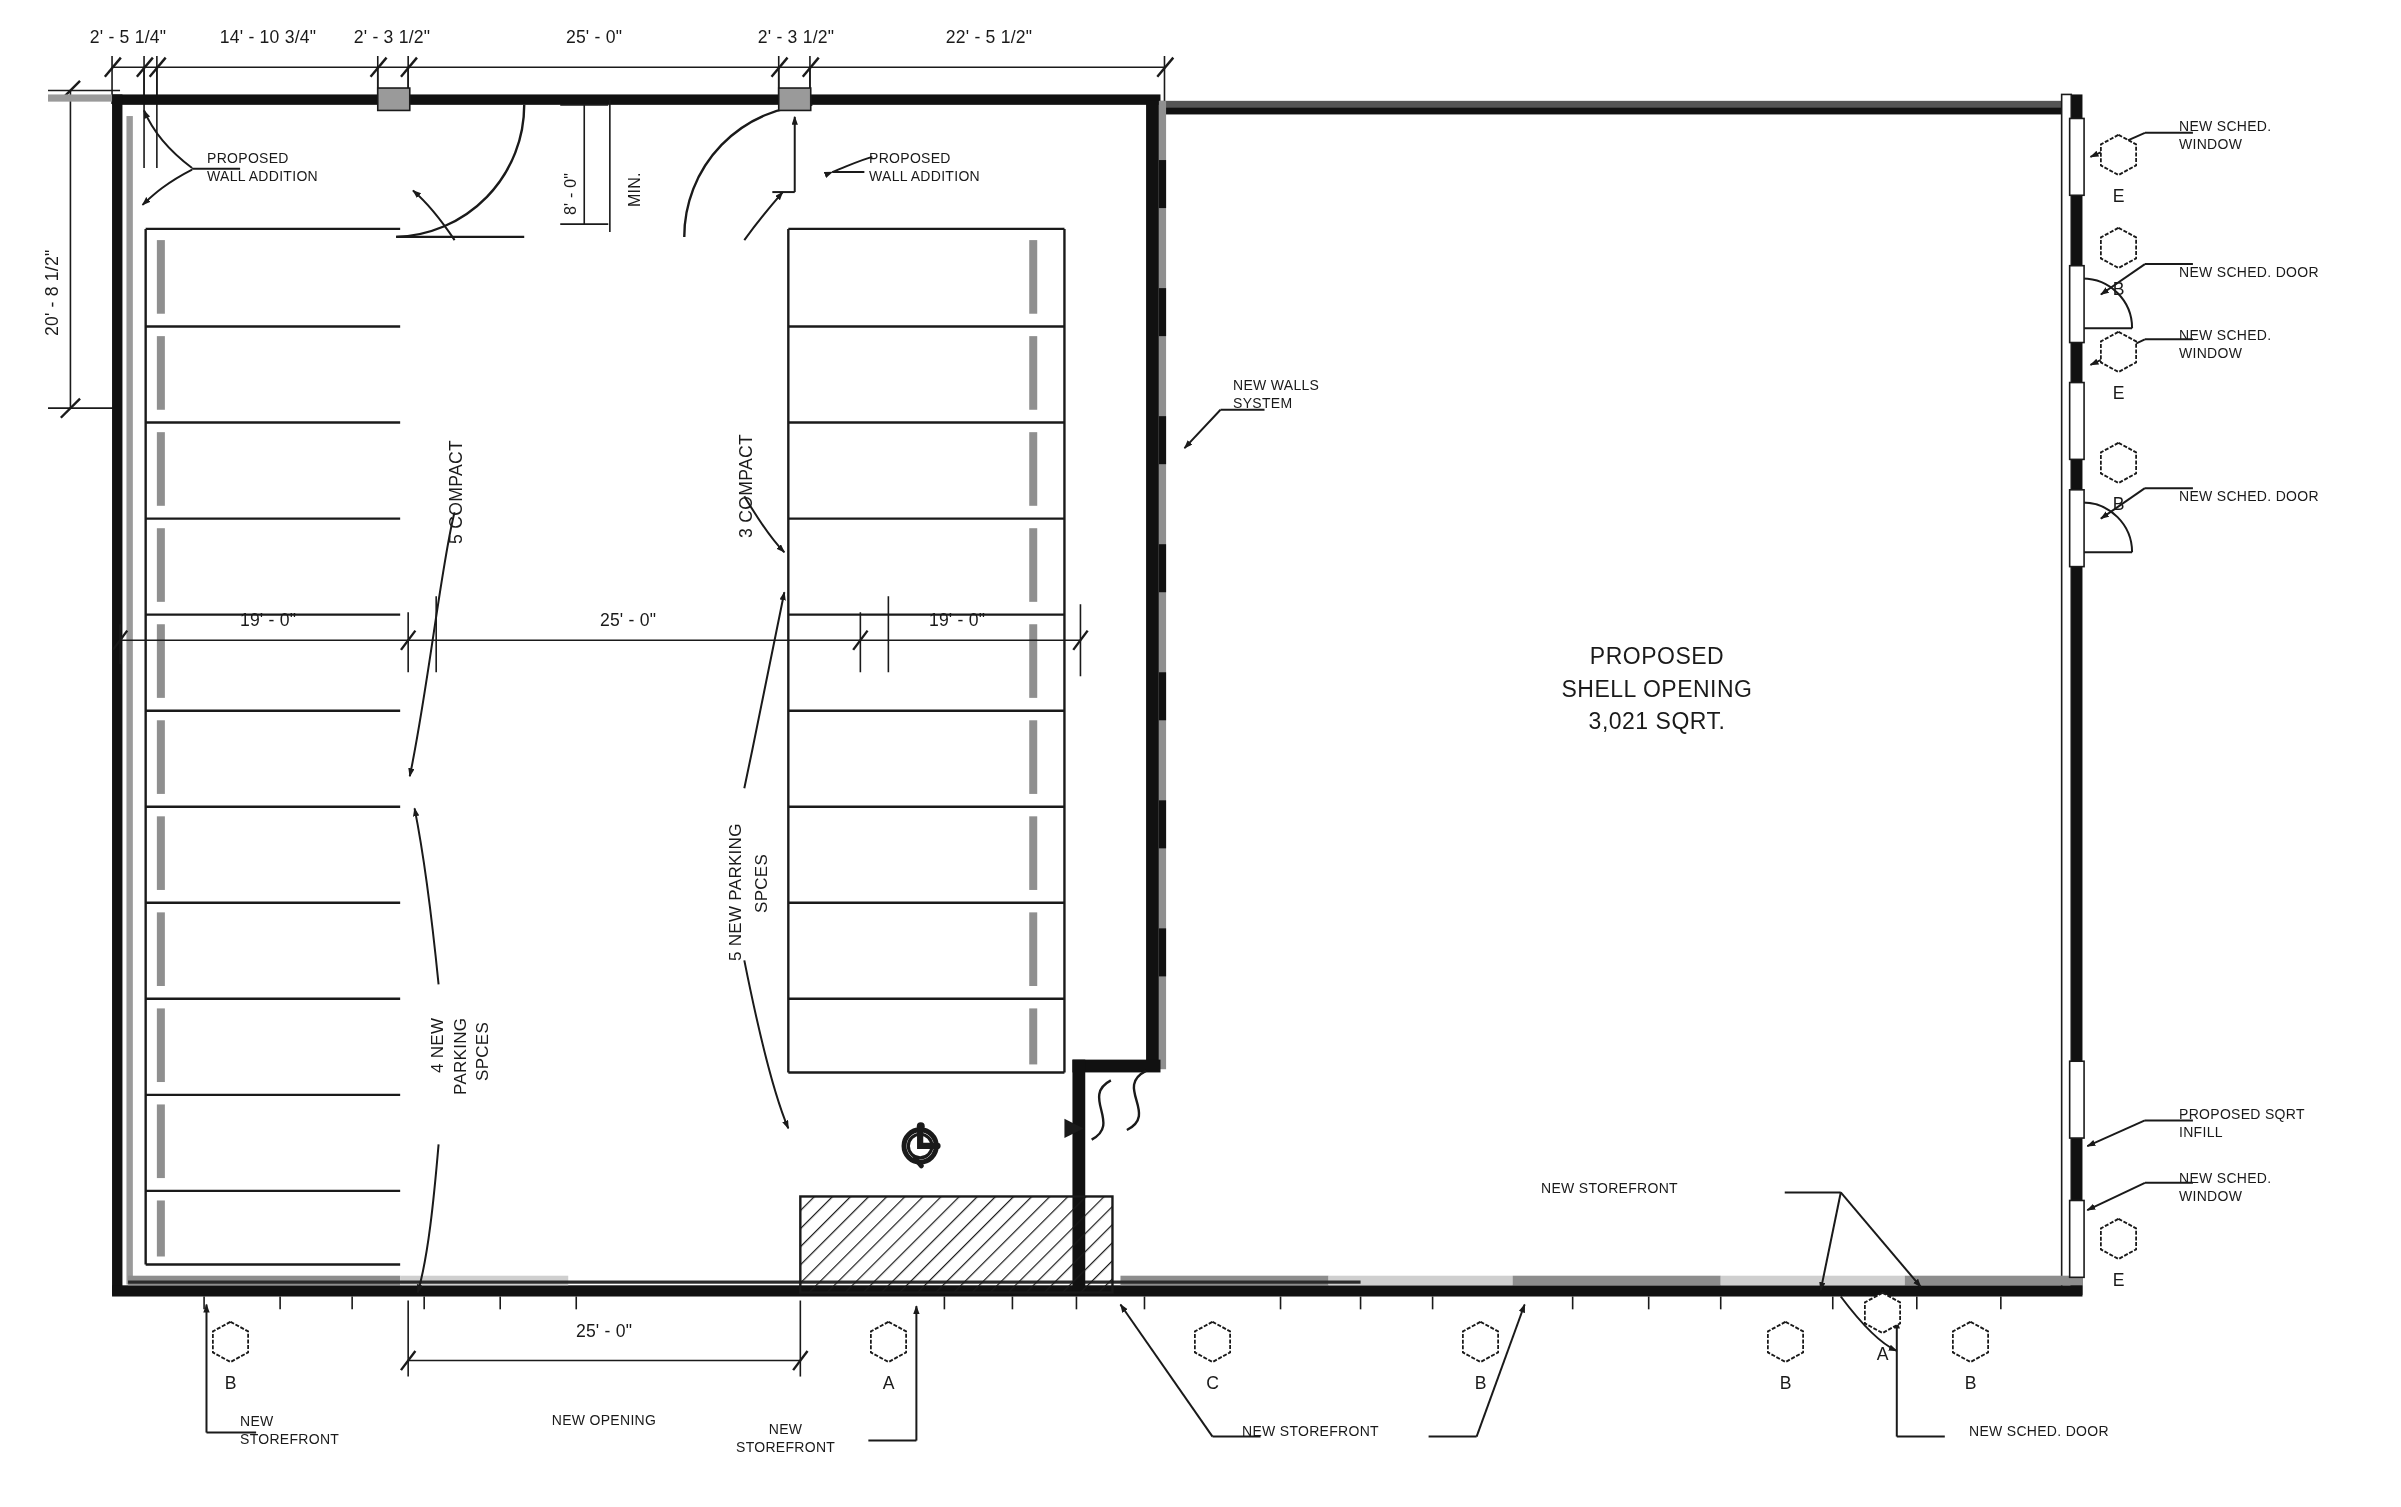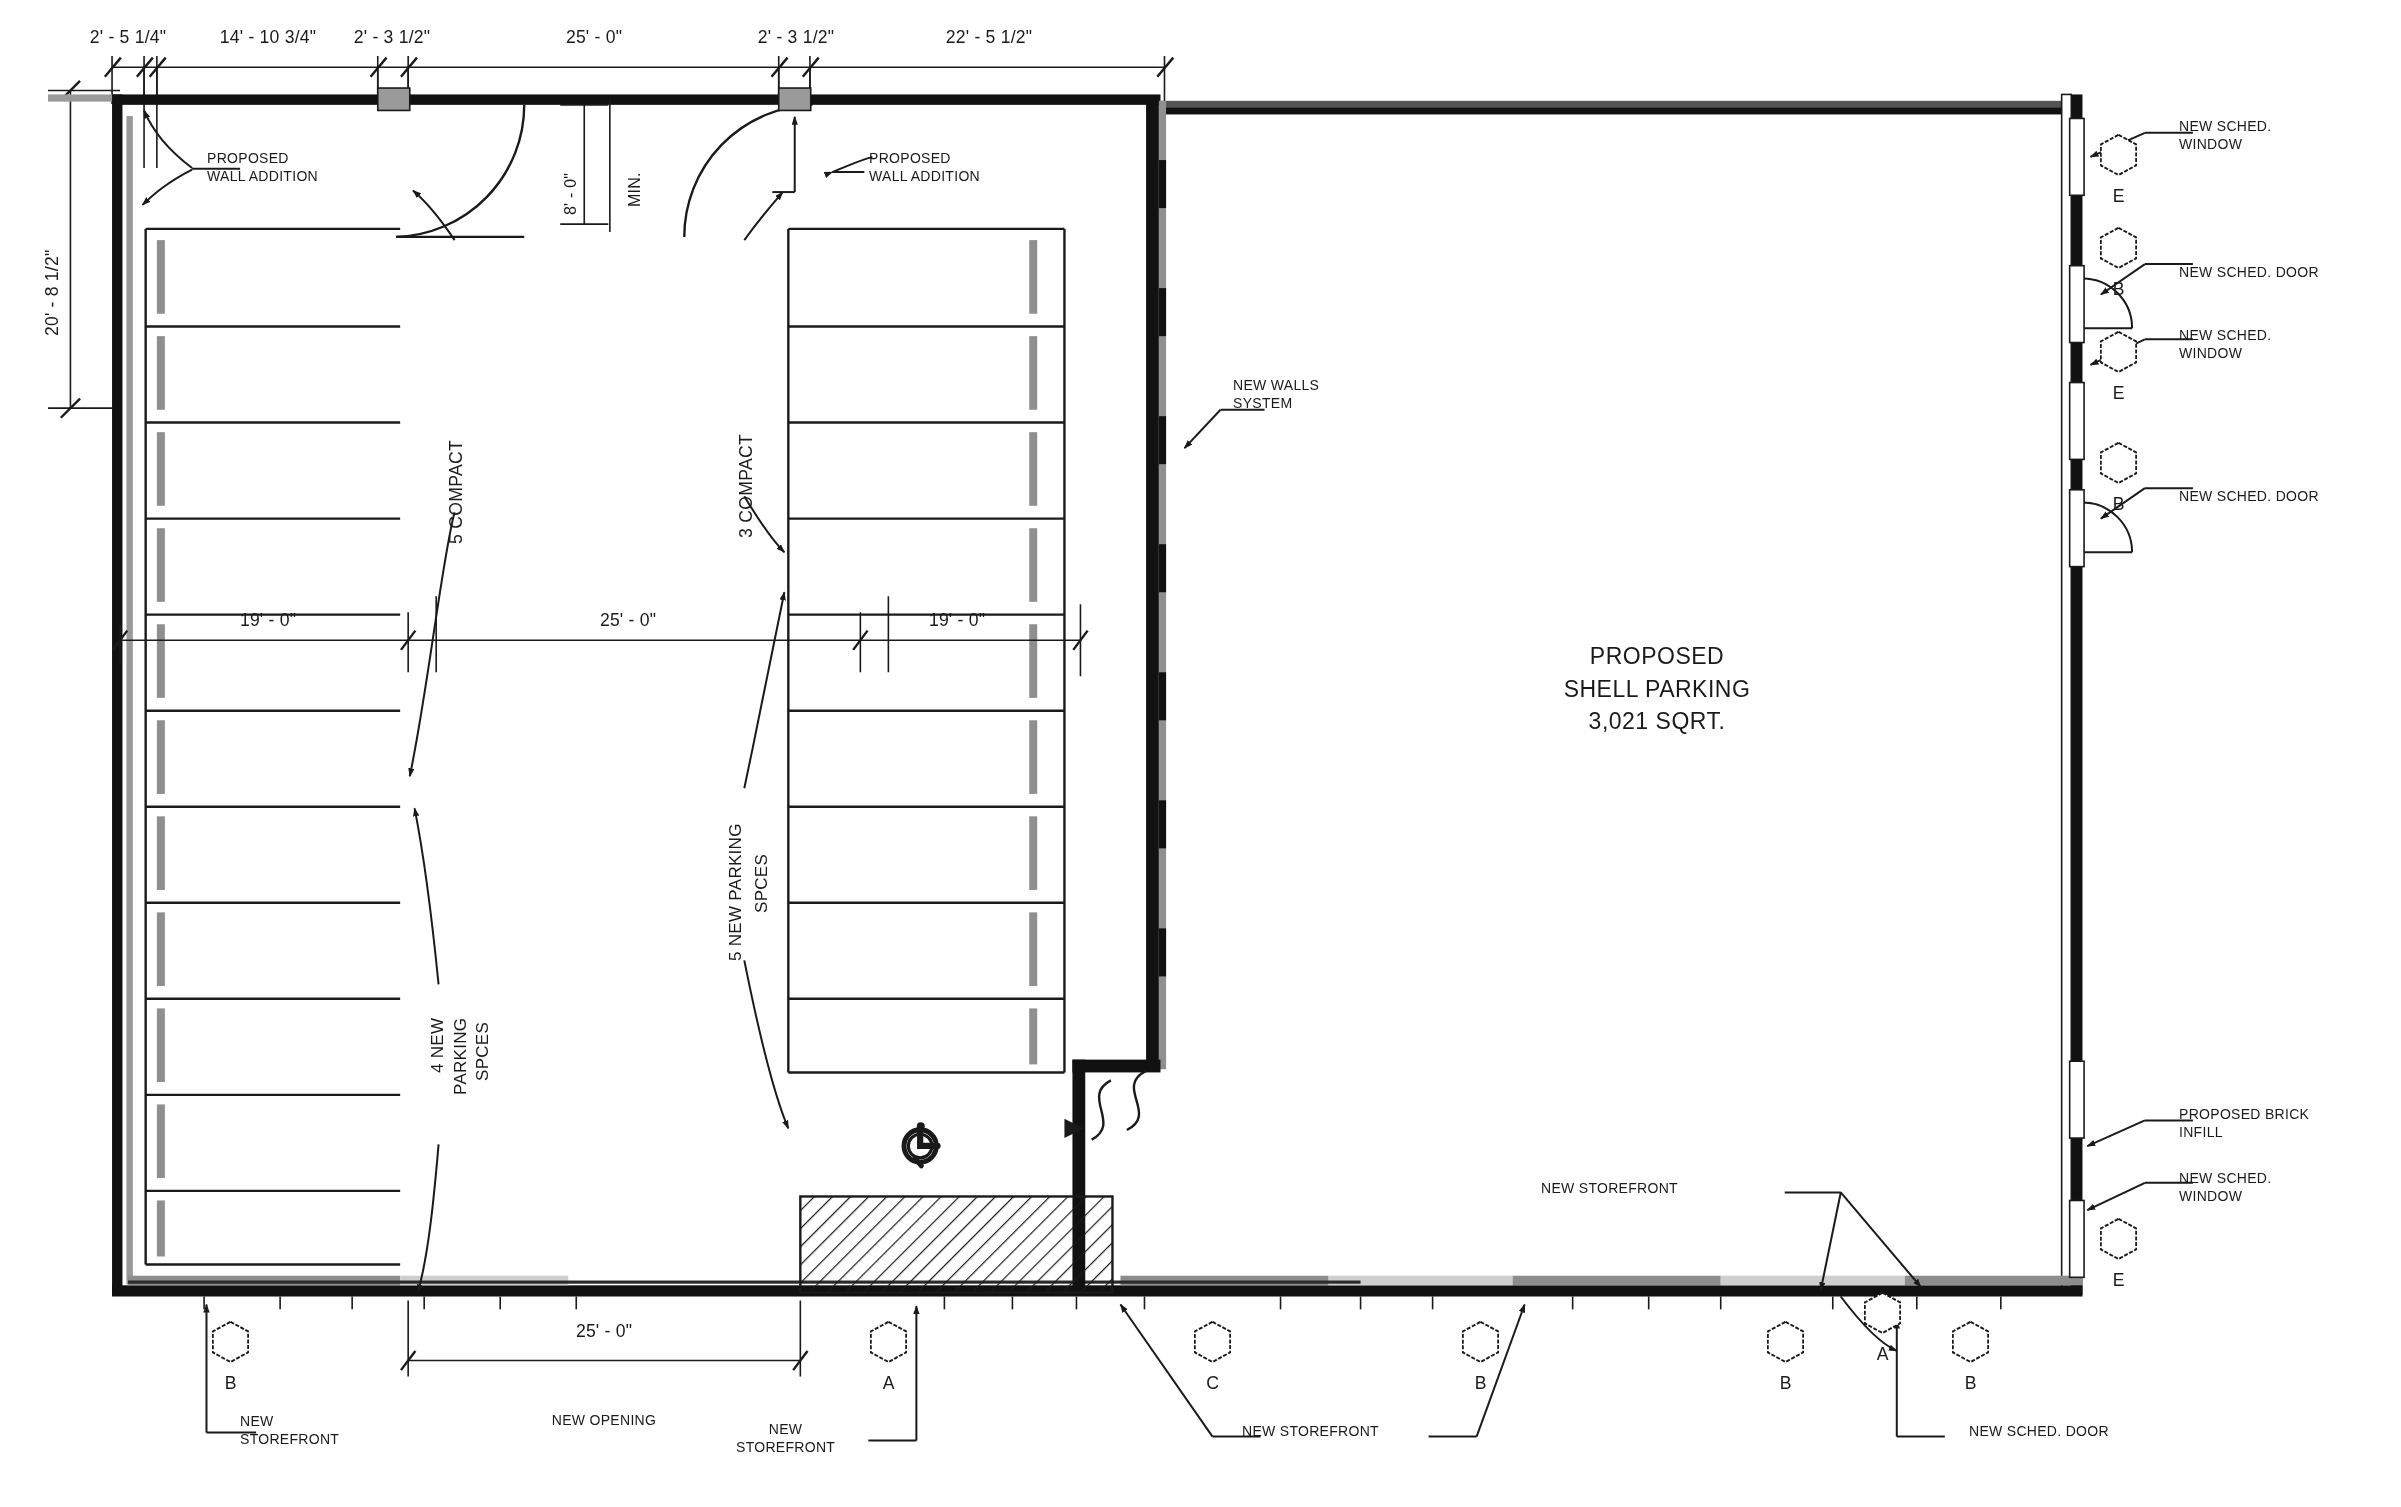--- a/index.html
+++ b/index.html
@@ -406,37 +406,37 @@
 WALL ADDITION</div>
   <div class="lbl" style="left:1233px;top:377px;">NEW WALLS
 SYSTEM</div>
 
   <div class="lbl" style="left:2179px;top:118px;">NEW SCHED.
 WINDOW</div>
   <div class="lbl" style="left:2179px;top:264px;">NEW SCHED. DOOR</div>
   <div class="lbl" style="left:2179px;top:327px;">NEW SCHED.
 WINDOW</div>
   <div class="lbl" style="left:2179px;top:488px;">NEW SCHED. DOOR</div>
-  <div class="lbl" style="left:2179px;top:1106px;">PROPOSED BRICK
+  <div class="lbl" style="left:2179px;top:1106px;">PROPOSED SQRT
 INFILL</div>
   <div class="lbl" style="left:2179px;top:1170px;">NEW SCHED.
 WINDOW</div>
 
   <div class="lbl" style="left:1541px;top:1180px;">NEW STOREFRONT</div>
 
   <div class="lbl" style="left:240px;top:1413px;">NEW
 STOREFRONT</div>
   <div class="lbl" style="left:736px;top:1421px;text-align:center;">NEW
 STOREFRONT</div>
   <div class="lbl" style="left:1242px;top:1423px;">NEW STOREFRONT</div>
   <div class="lbl" style="left:1969px;top:1423px;">NEW SCHED. DOOR</div>
 
   <div class="bldgtxt" style="left:1505px;top:640px;width:304px;">
     <div>PROPOSED</div>
-    <div>SHELL PARKING</div>
+    <div>SHELL OPENING</div>
     <div>3,021 SQRT.</div>
   </div>
 
   <div class="hex" style="left:2100px;top:134px;">
     <svg viewBox="0 0 46 52">
         <polygon points="23,1 45,13 45,39 23,51 1,39 1,13" fill="#fff" stroke="#1a1a1a" stroke-width="2.4" stroke-dasharray="5 2"></polygon>
       </svg>
     <div class="hextxt">E</div>
   </div>
   <div class="hex" style="left:2100px;top:227px;">

